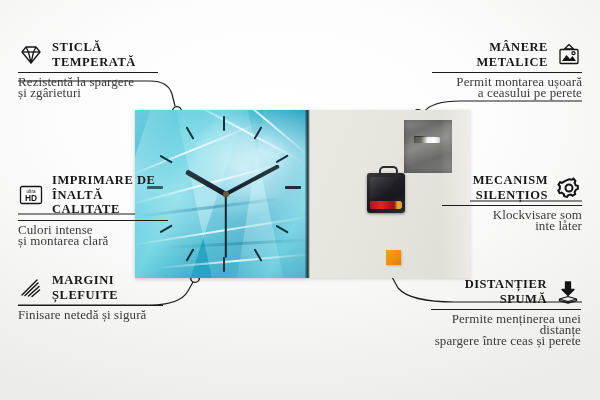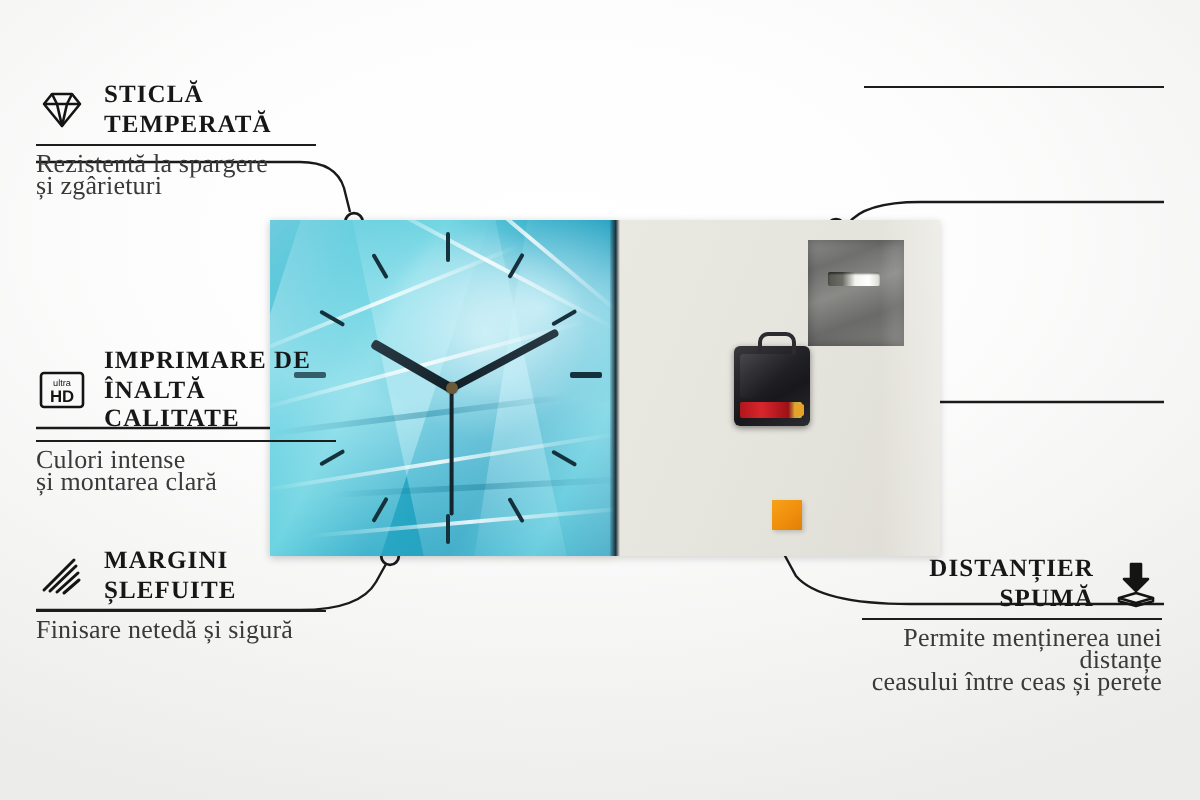--- a/index.html
+++ b/index.html
@@ -235,34 +235,63 @@
         </g>
       </svg>
       <div class="title">Margini
 Șlefuite</div>
     </div>
     <div class="rule"></div>
     <div class="sub">Finisare netedă și sigură</div>
   </div>
 
   <div class="callout right" style="left:432px;top:40px;width:150px;">
-    <div class="rule"></div>
-  </div>
-
+    <div class="head">
+      <svg class="ico" viewBox="0 0 26 24">
+        <g fill="none" stroke="#141414" stroke-width="1.3" stroke-linejoin="round">
+          <path d="M13 1.5 L8.5 6 H17.5 Z"></path>
+          <rect x="4" y="6.5" width="18" height="14" rx="1"></rect>
+          <path d="M6 18 L10.5 12 L14 16 L16.5 13 L20 18 Z" fill="#141414" stroke="none"></path>
+          <circle cx="17.5" cy="10.2" r="1.5"></circle>
+        </g>
+      </svg>
+      <div class="title">Mânere
+Metalice</div>
+    </div>
+    <div class="rule"></div>
+    <div class="sub">Permit montarea ușoară
+a ceasului pe perete</div>
+  </div>
+
+  <div class="callout right" style="left:442px;top:173px;width:140px;">
+    <div class="head">
+      <svg class="ico" viewBox="0 0 26 24">
+        <g fill="none" stroke="#141414" stroke-width="2">
+          <path d="M13 3.2 l2.9 .6 1.6 -1.1 1.9 2.3 -.8 1.8 1.2 2.6 2 .5 .1 3 -1.9 .8 -1.4 2.5 .6 1.9 -2.5 1.7 -1.6 -1.2 -2.8 .5 -1.2 1.8 -2.9 -.7 -.4 -2 -2.3 -1.6 -1.9 .5 -1.3 -2.7 1.5 -1.4 .1 -2.8 -1.4 -1.5 1.6 -2.5 1.9 .6 2.4 -1.5 Z"></path>
+          <circle cx="13" cy="12" r="3.5"></circle>
+        </g>
+      </svg>
+      <div class="title">Mecanism
+Silențios</div>
+    </div>
+    <div class="rule"></div>
+    <div class="sub">Klockvisare som
+inte låter</div>
+  </div>
 
   <div class="callout right" style="left:431px;top:277px;width:150px;">
     <div class="head">
       <svg class="ico" viewBox="0 0 26 24">
         <g fill="none" stroke="#141414" stroke-width="1.3" stroke-linejoin="round">
           <path d="M10.5 2 H15.5 V9.5 H19 L13 15.5 L7 9.5 H10.5 Z" fill="#141414"></path>
           <path d="M13 16.5 L21.5 19 L13 21.5 L4.5 19 Z"></path>
           <path d="M4.5 19 v1.6 L13 23 l8.5 -2.4 V19"></path>
         </g>
       </svg>
       <div class="title">Distanțier
 Spumă</div>
     </div>
     <div class="rule"></div>
     <div class="sub">Permite menținerea unei distanțe
-ceasului între ceas și perete</div>
+spargere între ceas și perete</div>
   </div>
 
 </div>
 
 </body></html>

